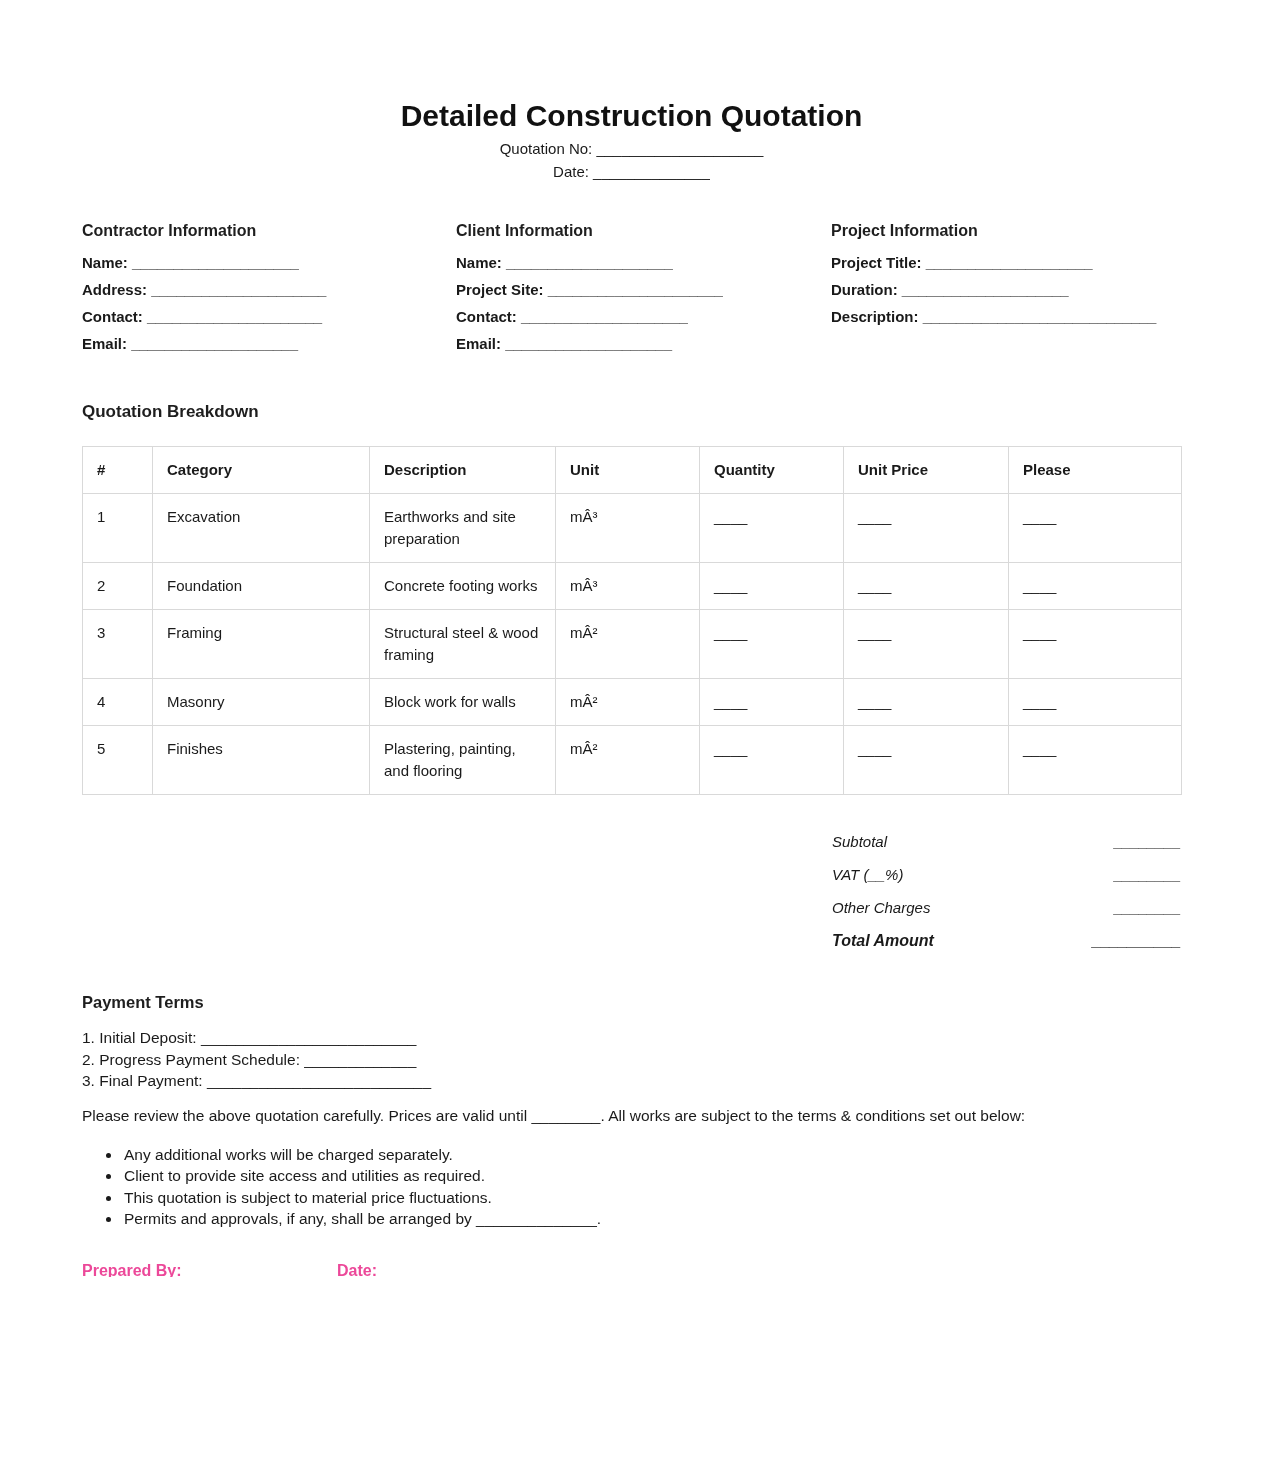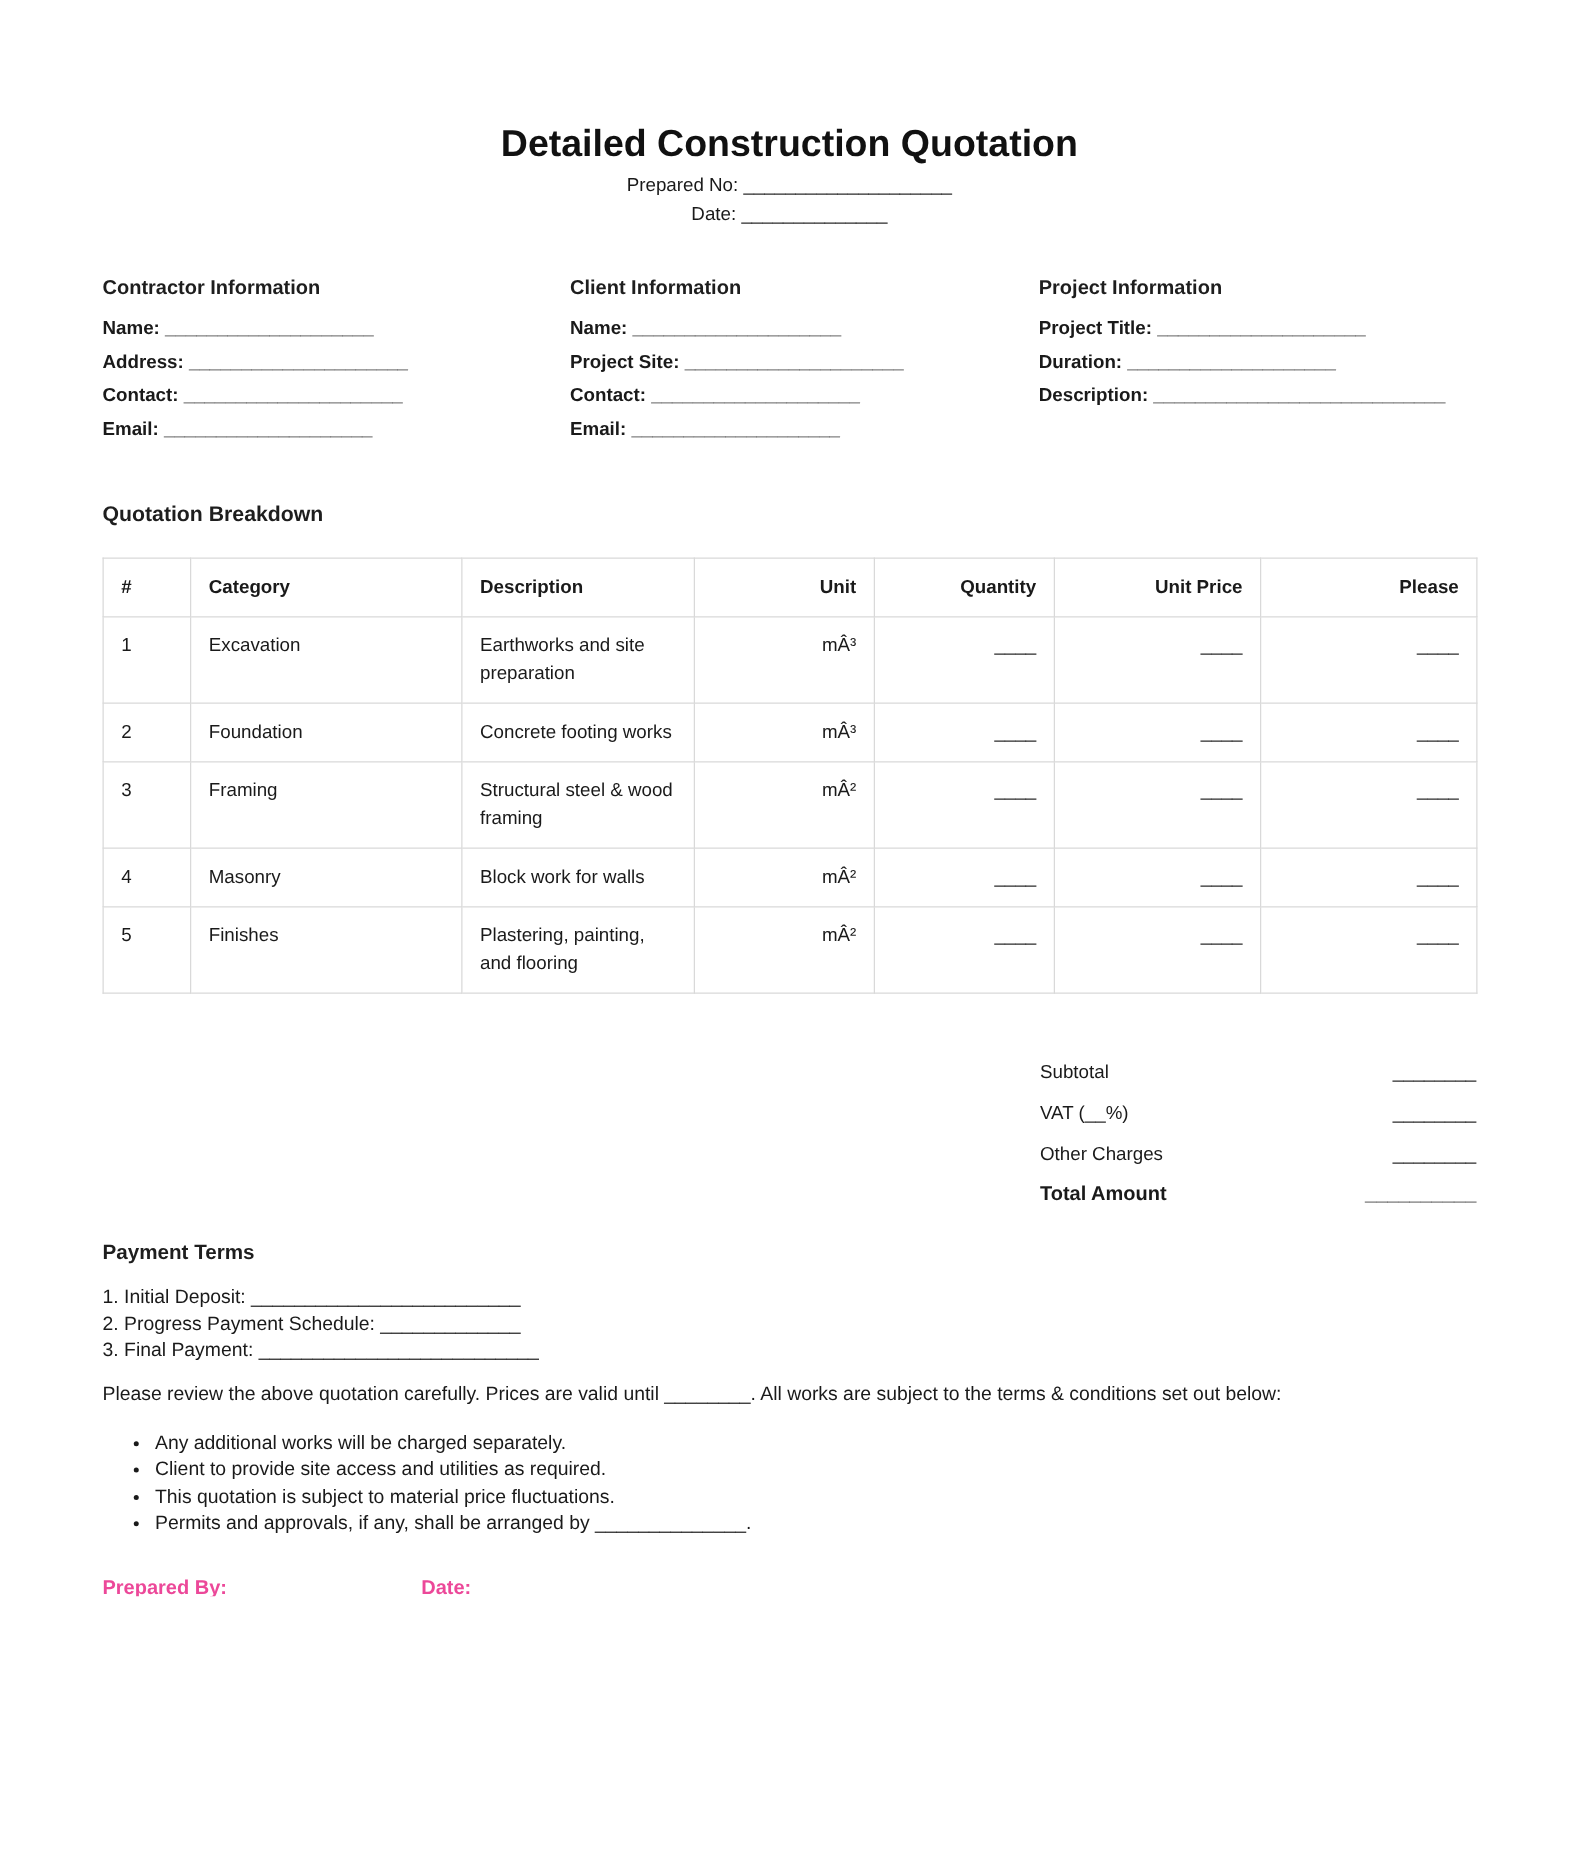--- a/index.html
+++ b/index.html
@@ -52,37 +52,38 @@
   table.breakdown th, table.breakdown td {
     border: 1px solid #d9d9d9;
     padding: 12px 14px;
     font-size: 15px;
     line-height: 22px;
     vertical-align: top;
     text-align: left;
     overflow: hidden;
   }
   table.breakdown th { font-weight: 700; color: #1a1a1a; }
-  table.breakdown .r { text-align: right; }
+  table.breakdown .r { }
   col.c-num   { width: 70px; }
   col.c-cat   { width: 217px; }
   col.c-desc  { width: 186px; }
   col.c-unit  { width: 144px; }
   col.c-qty   { width: 144px; }
   col.c-price { width: 165px; }
   col.c-total { width: 173px; }
 
   
   .totals { width: 349px; margin-left: auto; margin-top: 38px; }
   .totals-row {
     display: flex;
     justify-content: space-between;
-    align-items: flex-end;
+    align-items: flex-start;
     height: 33px;
     font-size: 15px;
+    font-style: italic;
   }
   .totals-row.bold { font-weight: 700; font-size: 16px; }
 
   
   .payment-heading { margin-top: 26px; font-size: 16.5px; }
   .payment-items { margin-top: 14px; }
   .payment-item { font-size: 15.5px; line-height: 21.5px; }
 
   
   .remarks-heading { margin-top: 28px; font-size: 16.5px; }
@@ -108,21 +109,21 @@
   .footer .prepared { width: 255px; }
 </style>
 </head>
 <body>
 
 <div class="page">
 
   <h1 class="doc-title">Detailed Construction Quotation</h1>
 
   <div class="doc-subline">
-    <span>Prepared No:</span>
+    <span>Quotation No:</span>
     <span>____________________</span>
   </div>
   <div class="doc-subline">
     <span>Date:</span>
     <span>______________</span>
   </div>
 
   <div class="info-row">
 
     <div class="info-col-1">

